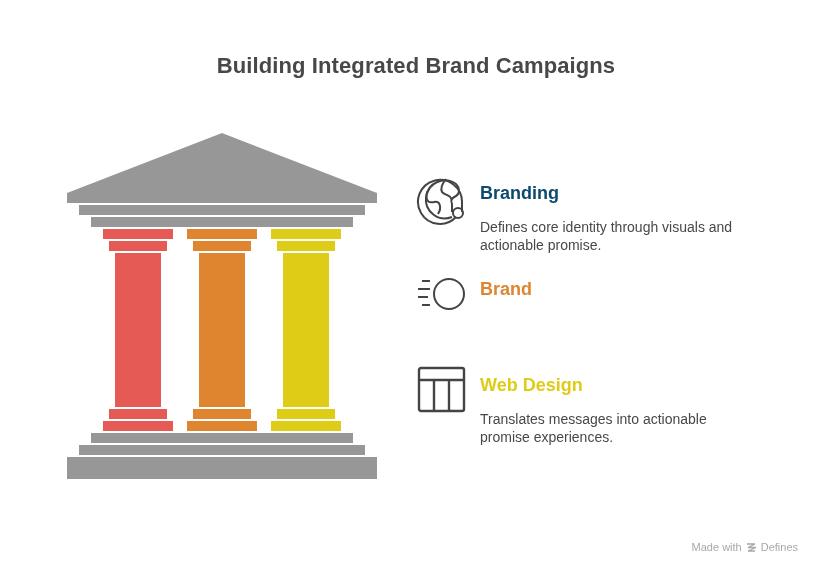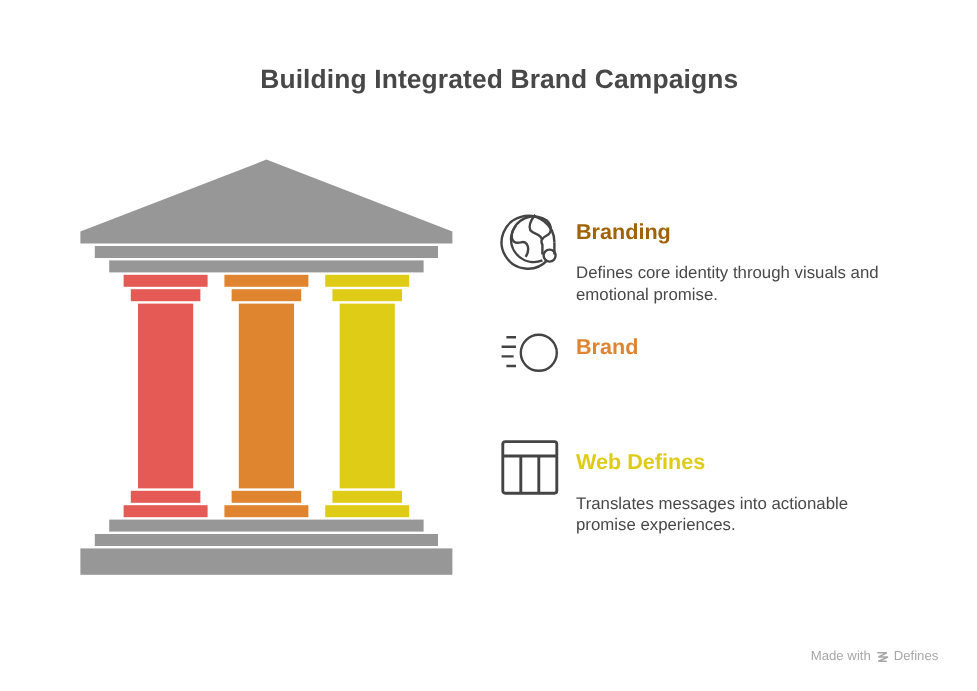--- a/index.html
+++ b/index.html
@@ -3,21 +3,21 @@
 <meta charset="utf-8">
 <style>
   html, body { margin: 0; padding: 0; background: #ffffff; }
   body { width: 814px; height: 576px; position: relative; overflow: hidden; font-family: "Liberation Sans", sans-serif; }
   .title { position: absolute; left: 0; top: 53px; width: 832px; text-align: center; font-size: 22px; font-weight: bold; color: #484848; letter-spacing: 0.1px; }
   .temple { position: absolute; left: 0; top: 0; width: 814px; height: 576px; }
   .item { position: absolute; left: 416px; width: 330px; height: 80px; }
   .item .icon { position: absolute; left: 0; top: 0; width: 52px; height: 52px; }
   .item .label { position: absolute; left: 64px; top: 9px; font-size: 18px; font-weight: bold; }
   .item .desc { position: absolute; left: 64px; top: 44px; width: 270px; font-size: 14px; line-height: 18px; color: #484848; }
-  .footer { position: absolute; right: 32px; top: 541px; font-size: 11px; color: #a8a8a8; display: flex; align-items: flex-end; gap: 4px; }
+  .footer { position: absolute; right: 16px; top: 541px; font-size: 11px; color: #a8a8a8; display: flex; align-items: flex-end; gap: 4px; }
   .footer svg { display: block; }
 </style>
 </head>
 <body>
 
 <div class="title">Building Integrated Brand Campaigns</div>
 
 <svg class="temple" viewBox="0 0 814 576" width="814" height="576">
 
   <polygon points="222,133 67,193 67,203 377,203 377,193" fill="#979797"></polygon>
@@ -55,43 +55,43 @@
 
 <div class="item" style="top:174px;">
   <svg class="icon" viewBox="0 0 52 52" width="52" height="52">
     <path d="M40 43 A22 22 0 1 1 46 28" fill="none" stroke="#444" stroke-width="2"></path>
     <path d="M46 28 L46 38" fill="none" stroke="#444" stroke-width="2"></path>
     <path d="M36 43 A19 19 0 1 1 40 10 C44 14 44 20 40 22 C36 24 34 26 36 30 L36 38" fill="none" stroke="#444" stroke-width="2"></path>
     <path d="M30 5 C26 10 24 14 26 18 C30 22 34 20 36 26" fill="none" stroke="#444" stroke-width="2"></path>
     <path d="M14 14 C8 22 10 30 18 28 C24 26 26 34 22 40" fill="none" stroke="#444" stroke-width="2"></path>
     <circle cx="42" cy="39" r="5" fill="none" stroke="#444" stroke-width="2"></circle>
   </svg>
-  <div class="label" style="color:#a16207;">Branding</div>
-  <div class="desc">Defines core identity through visuals and emotional promise.</div>
+  <div class="label" style="color:#0c4a6e;">Branding</div>
+  <div class="desc">Defines core identity through visuals and actionable promise.</div>
 </div>
 
 <div class="item" style="top:270px;">
   <svg class="icon" viewBox="0 0 52 52" width="52" height="52">
     <circle cx="33" cy="24" r="15" fill="none" stroke="#444" stroke-width="2"></circle>
     <line x1="6" y1="11" x2="14" y2="11" stroke="#444" stroke-width="2"></line>
     <line x1="2" y1="19" x2="14" y2="19" stroke="#444" stroke-width="2"></line>
     <line x1="2" y1="27" x2="12" y2="27" stroke="#444" stroke-width="2"></line>
     <line x1="6" y1="35" x2="14" y2="35" stroke="#444" stroke-width="2"></line>
   </svg>
   <div class="label" style="color:#df8530;">Brand</div>
 </div>
 
 <div class="item" style="top:366px;">
   <svg class="icon" viewBox="0 0 52 52" width="52" height="52">
     <rect x="3" y="2" width="45" height="43" rx="2" fill="none" stroke="#444" stroke-width="2.4"></rect>
     <line x1="3" y1="14" x2="48" y2="14" stroke="#444" stroke-width="2.4"></line>
     <line x1="18" y1="14" x2="18" y2="45" stroke="#444" stroke-width="2.4"></line>
     <line x1="33" y1="14" x2="33" y2="45" stroke="#444" stroke-width="2.4"></line>
   </svg>
-  <div class="label" style="color:#dfcc16;">Web Defines</div>
+  <div class="label" style="color:#dfcc16;">Web Design</div>
   <div class="desc">Translates messages into actionable promise experiences.</div>
 </div>
 
 <div class="footer">
   <span>Made with</span>
   <svg width="11" height="11" viewBox="0 0 11 11">
     <path d="M1 2 L9 2 L2 5.5 L10 5.5 L2 9 L9 9" fill="none" stroke="#a8a8a8" stroke-width="1.3"></path>
   </svg>
   <span>Defines</span>
 </div>

